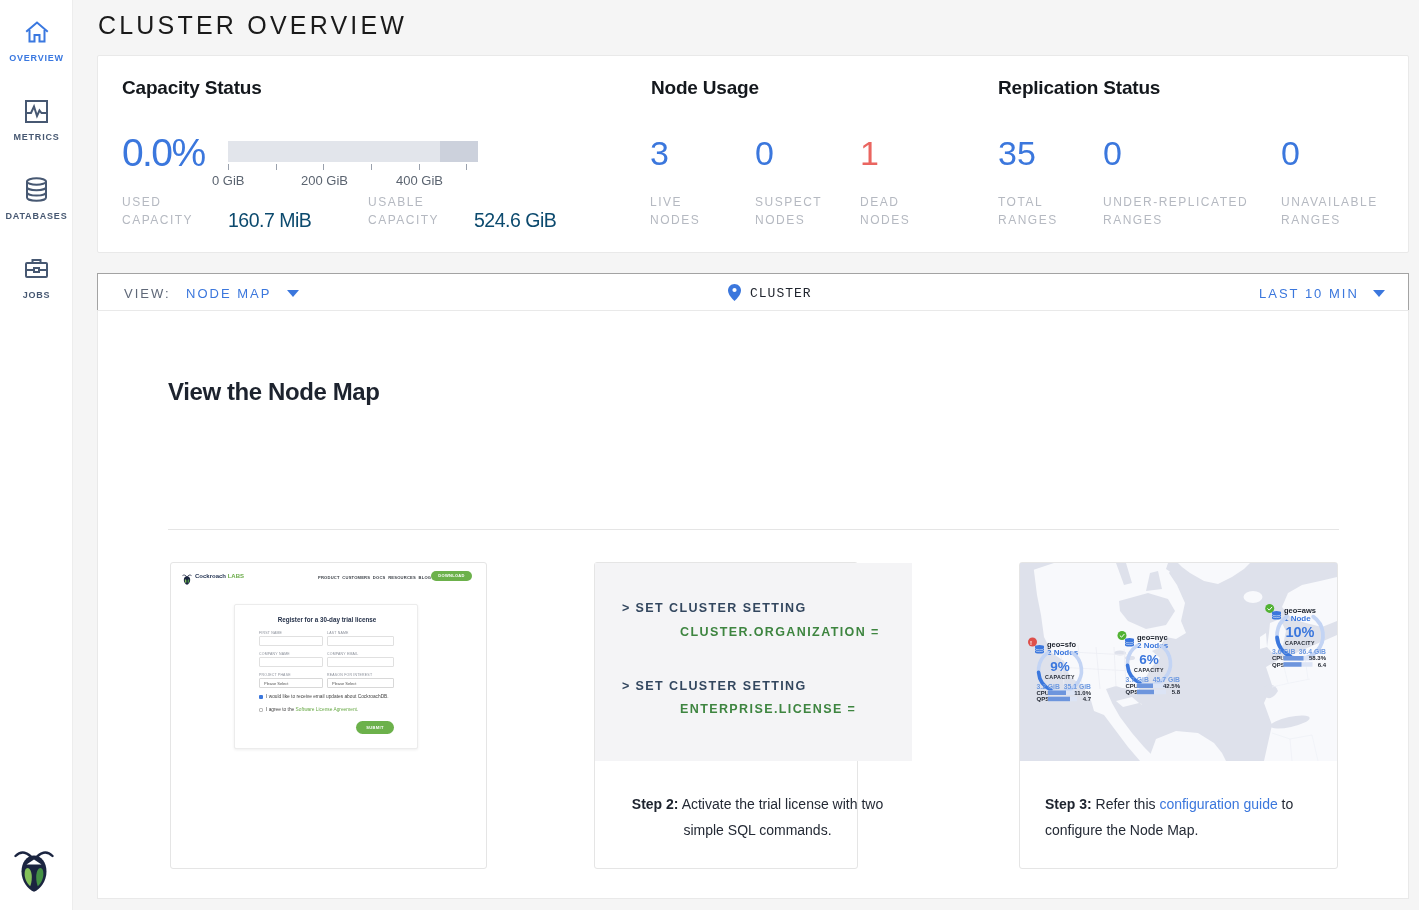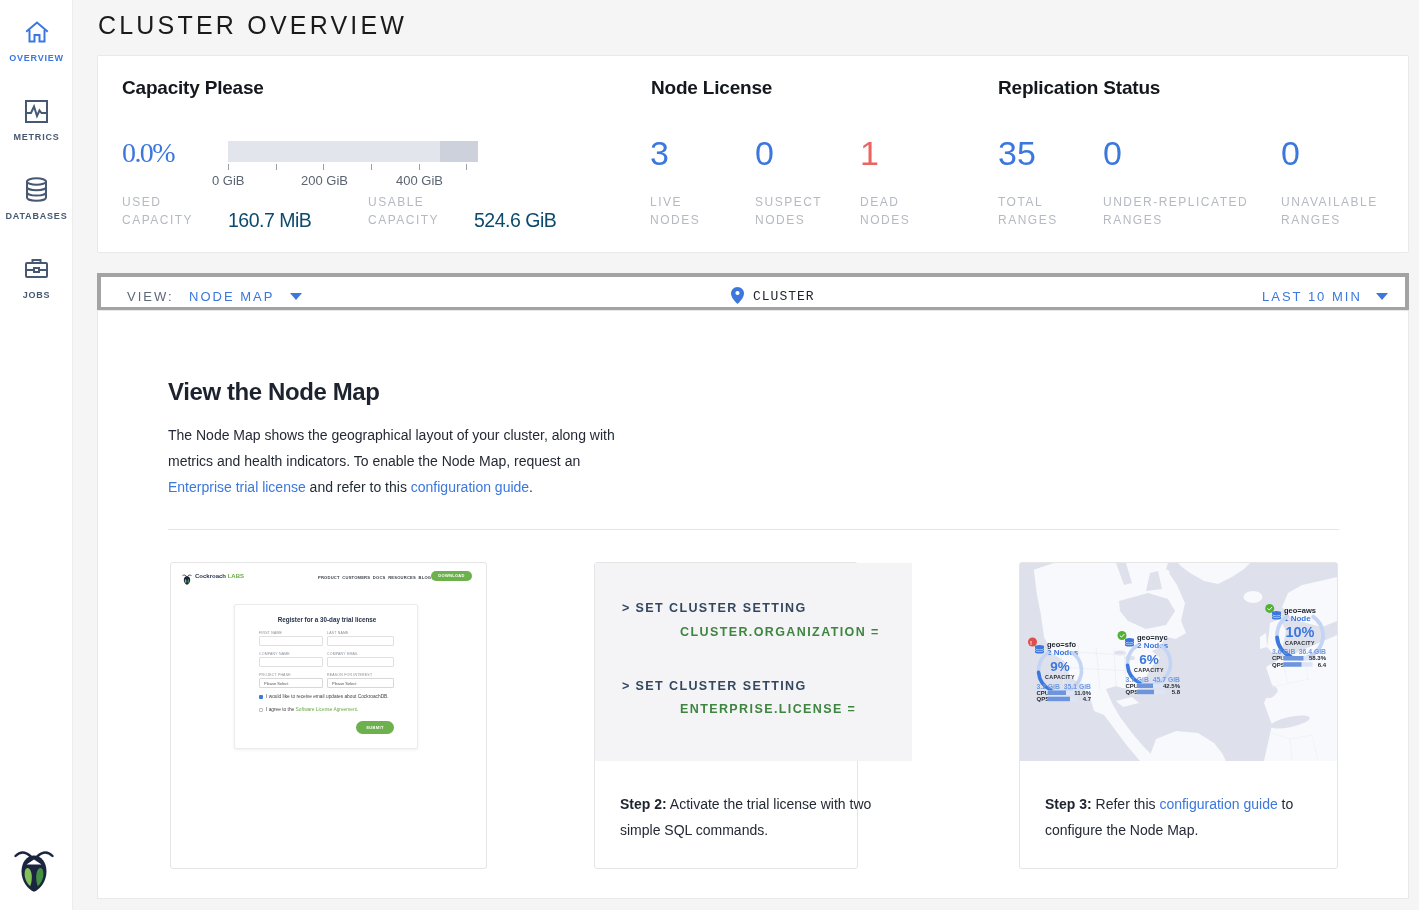--- a/index.html
+++ b/index.html
@@ -13,28 +13,28 @@
 .navlabel { position:absolute; width:73px; text-align:center; font-size:9px; font-weight:bold; letter-spacing:0.8px; color:#475872; }
 .navlabel.active { color:#3a78e0; }
 
 
 #title { left:98px; top:11px; font-size:25px; font-weight:400; letter-spacing:3.2px; color:#1a1a1a; }
 
 
 #summary { left:97px; top:55px; width:1312px; height:198px; background:#fff; border:1px solid #e9e9e9; border-radius:2px; }
 .sechead { position:absolute; font-size:19px; color:#14181d; font-weight:bold; letter-spacing:-0.2px; }
 .bignum { position:absolute; font-size:34px; line-height:34px; color:#3b77dd; }
-#pct { font-size:28px; letter-spacing:-1.6px;font-family:Liberation Serif, serif; }
+#pct { font-size:39px; letter-spacing:-1.6px; }
 .bignum.red { color:#ea6560; }
 .statlabel { position:absolute; font-size:12px; letter-spacing:1.5px; color:#b5b9c1; line-height:18.2px; }
 .statval { position:absolute; font-size:19.5px; letter-spacing:-0.5px; color:#0c4a6e; }
 .ticklabel { position:absolute; font-size:13px; color:#5b6470; }
 
 
-#toolbar { left:97px; top:273px; width:1312px; height:38px; background:#fff; border:4px solid #a3a3a3; }
+#toolbar { left:97px; top:273px; width:1312px; height:38px; background:#fff; border:1px solid #a3a3a3; }
 .tbtext { position:absolute; top:12px; font-size:13px; letter-spacing:2px; }
 .tri { position:absolute; width:0; height:0; border-left:6px solid transparent; border-right:6px solid transparent; border-top:7px solid #3b77dd; }
 
 
 #panel { left:97px; top:310px; width:1312px; height:589px; background:#fff; border:1px solid #e9e9e9; }
 #panel h2 { position:absolute; left:70px; top:67px; font-size:24px; letter-spacing:-0.4px; color:#1d232e; font-weight:bold; }
 #desc { position:absolute; left:70px; top:112px; font-size:14px; line-height:25.8px; color:#242a35; }
 a.blue { color:#3b77dd; text-decoration:none; }
 #trialbtn { position:absolute; left:930px; top:72px; width:311px; height:39px; border:1px solid #c9cfd9; border-radius:5px; background:#fff; color:#3b77dd; font-size:13.5px; letter-spacing:1px; text-align:center; line-height:37px; }
 #divider { position:absolute; left:70px; top:218px; width:1171px; height:1px; background:#e5e5e5; }
@@ -92,40 +92,40 @@
     <path d="M20 8.5 C27.5 8.5 32.5 15.5 32.5 24.5 C32.5 34.5 26 42.5 20 44.8 C14 42.5 7.5 34.5 7.5 24.5 C7.5 15.5 12.5 8.5 20 8.5 Z" fill="#1b2540"></path>
     <path d="M12.5 17.5 L27.5 17.5 L20 12.5 Z" fill="#fff"></path>
     <path d="M13.5 21 C16.2 21 17.8 25.5 17.8 30 C17.8 34 17 37.5 16.2 39.2 C12.8 36.5 10.6 31.5 10.6 26.8 C10.6 23.4 11.7 21 13.5 21 Z" fill="#84c15a"></path>
     <path d="M26.5 21 C23.8 21 22.2 25.5 22.2 30 C22.2 34 23 37.5 23.8 39.2 C27.2 36.5 29.4 31.5 29.4 26.8 C29.4 23.4 28.3 21 26.5 21 Z" fill="#449144"></path>
   </svg>
 </div>
 
 <div id="title" class="abs">CLUSTER OVERVIEW</div>
 
 <div id="summary" class="abs">
-  <div class="sechead" style="left:24px; top:21px;">Capacity Please</div>
+  <div class="sechead" style="left:24px; top:21px;">Capacity Status</div>
   <div class="bignum" id="pct" style="left:24px; top:80px;">0.0%</div>
 
   <div class="abs" style="left:130px; top:85px; width:212px; height:21px; background:#e2e5eb;"></div>
   <div class="abs" style="left:342px; top:85px; width:38px; height:21px; background:#ccd1dc;"></div>
   <div class="abs" style="left:130px; top:108px; width:1px; height:6px; background:#9aa1ad;"></div>
   <div class="abs" style="left:178px; top:108px; width:1px; height:6px; background:#9aa1ad;"></div>
   <div class="abs" style="left:225px; top:108px; width:1px; height:6px; background:#9aa1ad;"></div>
   <div class="abs" style="left:273px; top:108px; width:1px; height:6px; background:#9aa1ad;"></div>
   <div class="abs" style="left:321px; top:108px; width:1px; height:6px; background:#9aa1ad;"></div>
   <div class="abs" style="left:368px; top:108px; width:1px; height:6px; background:#9aa1ad;"></div>
   <div class="ticklabel" style="left:114px; top:117px;">0 GiB</div>
   <div class="ticklabel" style="left:203px; top:117px;">200 GiB</div>
   <div class="ticklabel" style="left:298px; top:117px;">400 GiB</div>
   <div class="statlabel" style="left:24px; top:137px;">USED<br>CAPACITY</div>
   <div class="statval" style="left:130px; top:153px;">160.7 MiB</div>
   <div class="statlabel" style="left:270px; top:137px;">USABLE<br>CAPACITY</div>
   <div class="statval" style="left:376px; top:153px;">524.6 GiB</div>
 
-  <div class="sechead" style="left:553px; top:21px;">Node License</div>
+  <div class="sechead" style="left:553px; top:21px;">Node Usage</div>
   <div class="bignum" style="left:552px; top:80px;">3</div>
   <div class="bignum" style="left:657px; top:80px;">0</div>
   <div class="bignum red" style="left:762px; top:80px;">1</div>
   <div class="statlabel" style="left:552px; top:137px;">LIVE<br>NODES</div>
   <div class="statlabel" style="left:657px; top:137px;">SUSPECT<br>NODES</div>
   <div class="statlabel" style="left:762px; top:137px;">DEAD<br>NODES</div>
 
   <div class="sechead" style="left:900px; top:21px;">Replication Status</div>
   <div class="bignum" style="left:900px; top:80px;">35</div>
   <div class="bignum" style="left:1005px; top:80px;">0</div>
@@ -145,25 +145,20 @@
         <circle cx="6.5" cy="6" r="2.1" fill="#fff"></circle>
       </svg>
   </div>
   <div class="tbtext" style="left:652px; color:#20252e; letter-spacing:1px;font-family:Liberation Mono, monospace;">CLUSTER</div>
   <div class="tbtext" style="left:1161px; color:#3b77dd;">LAST 10 MIN</div>
   <div class="tri" style="left:1275px; top:16px;"></div>
 </div>
 
 <div id="panel" class="abs">
   <h2>View the Node Map</h2>
-  <div id="desc">
-    The Node Map shows the geographical layout of your cluster, along with<br>
-    metrics and health indicators. To enable the Node Map, request an<br>
-    <a class="blue">Enterprise trial license</a> and refer to this <a class="blue">configuration guide</a>.
-  </div>
   <div id="divider"></div>
 
   <div class="stepcard" style="left:72px; width:317px;">
     <div id="minisite" class="abs" style="left:0; top:0; width:315px; height:198px; overflow:hidden;">
 
       <div class="abs" style="left:11px; top:8px;">
         <svg width="10" height="11" viewBox="0 0 10 11">
           <path d="M0.5 1.6 C2 0.6 3.7 0.9 4.6 2.8" fill="none" stroke="#1b2540" stroke-width="0.8"></path>
           <path d="M9.5 1.6 C8 0.6 6.3 0.9 5.4 2.8" fill="none" stroke="#1b2540" stroke-width="0.8"></path>
           <path d="M5 2.2 C7 2.2 8.2 3.9 8.2 6 C8.2 8.4 6.5 10.3 5 10.8 C3.5 10.3 1.8 8.4 1.8 6 C1.8 3.9 3 2.2 5 2.2 Z" fill="#1b2540"></path>
@@ -191,21 +186,21 @@
         <div class="abs" style="left:92px; top:73px; width:67px; height:10px; border:1px solid #d8d8d8; border-radius:1px; font-size:4px; color:#555; line-height:10px; padding-left:4px;">Please Select</div>
         <div class="abs" style="left:24px; top:90px; width:4px; height:4px; background:#3b77dd; border-radius:1px;"></div>
         <div class="abs" style="left:31px; top:89px; font-size:4.8px; color:#444;">I would like to receive email updates about CockroachDB.</div>
         <div class="abs" style="left:24px; top:103px; width:4px; height:4px; border:0.5px solid #bbb; border-radius:1px;"></div>
         <div class="abs" style="left:31px; top:102px; font-size:4.8px; color:#444;">I agree to the <span style="color:#69aa47;">Software License Agreement</span>.</div>
         <div class="abs" style="left:121px; top:116px; width:38px; height:13px; background:#6cb14b; border-radius:6.5px; color:#fff; font-size:4px; font-weight:bold; text-align:center; line-height:13px; letter-spacing:0.4px;">SUBMIT</div>
       </div>
     </div>
   </div>
 
-  <div class="stepcard" style="left:496px; width:264px;">
+  <div class="stepcard" style="left:496px; width:264px;text-align:center;">
     <div id="codeblock"></div>
     <div class="codeline" style="left:27px; top:38px;">&gt; SET CLUSTER SETTING</div>
     <div class="codeline green" style="left:85px; top:62px;">CLUSTER.ORGANIZATION =</div>
     <div class="codeline" style="left:27px; top:116px;">&gt; SET CLUSTER SETTING</div>
     <div class="codeline green" style="left:85px; top:139px;">ENTERPRISE.LICENSE =</div>
     <div class="caption"><b>Step 2:</b> Activate the trial license with two simple SQL commands.</div>
   </div>
 
   <div class="stepcard" style="left:921px; width:319px;">
     <div class="abs" style="left:0; top:0; width:317px; height:198px; overflow:hidden;">

